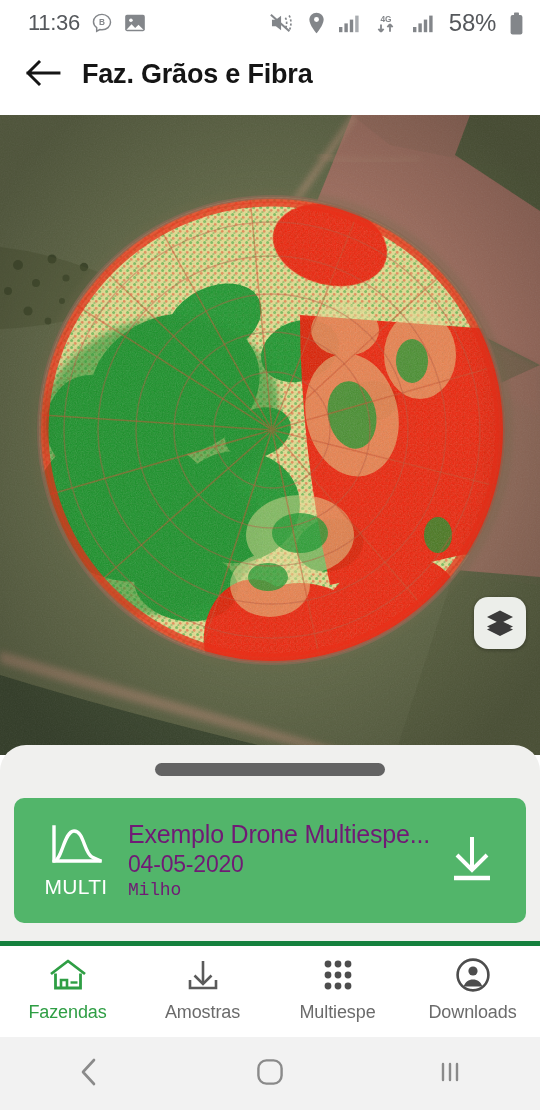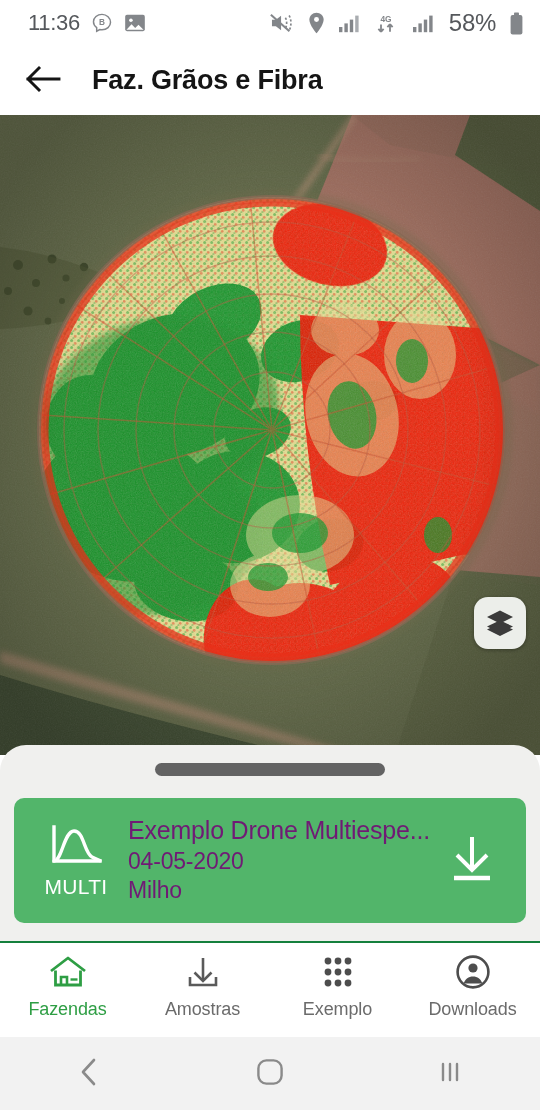--- a/index.html
+++ b/index.html
@@ -18,22 +18,22 @@
     justify-content: space-between; padding: 0 16px 0 28px;
   }
   .sb-left { display: flex; align-items: center; gap: 11px; }
   .sb-time { font-size: 22px; color: #55585c; letter-spacing: -0.3px; }
   .sb-right { display: flex; align-items: center; gap: 13px; }
   .sb-pct { font-size: 24px; color: #55585c; letter-spacing: -0.3px; margin-left:2px;}
   .ico { display:block; }
 
   
   .appbar {
-    position: absolute; top: 46px; left: 0; width: 540px; height: 69px;
-    background: #ffffff; display: flex; align-items: center; padding-left: 22px; gap: 28px;
+    position: absolute; top: 40px; left: 0; width: 540px; height: 69px;
+    background: #ffffff; display: flex; align-items: center; padding-left: 22px; gap: 18px;
   }
   .appbar-title {
     font-size: 27px; font-weight: bold; color: #151515; letter-spacing: -0.2px;
   }
   .back-btn { width: 42px; height: 42px; display: flex; align-items: center; justify-content: center; }
 
   
   .map {
     position: absolute; top: 115px; left: 0; width: 540px; height: 640px;
     overflow: hidden; background: #5c6442;
@@ -64,28 +64,28 @@
     width: 96px; flex: 0 0 96px; display: flex; flex-direction: column;
     align-items: center; justify-content: flex-start; gap: 2px; color: #fff;
   }
   .card-badge-label { font-size: 21px; letter-spacing: 0.3px; }
   .card-text { flex: 1 1 auto; min-width: 0; padding-left: 4px; color: #701a75; }
   .card-title {
     font-size: 25px; line-height: 1.25; white-space: nowrap;
     overflow: hidden; text-overflow: ellipsis; letter-spacing: -0.2px;
   }
   .card-date { font-size: 23px; line-height: 1.28; letter-spacing: -0.2px; }
-  .card-crop { font-size: 23px; line-height: 1.28; letter-spacing: -0.2px; }
+  .card-crop { font-size: 18px; line-height: 1.28; letter-spacing: -0.2px; font-family: Liberation Mono, monospace; }
   .card-dl { width: 72px; flex: 0 0 72px; display: flex; align-items: center; justify-content: center; }
 
   
   .tabbar {
     position: absolute; left: 0; top: 941px; width: 540px; height: 96px;
     background: #ffffff; display: flex; align-items: flex-start;
-    border-top: 2px solid #15803d; padding-top: 10px;
+    border-top: 5px solid #15803d; padding-top: 10px;
   }
   .tab { flex: 1 1 0; display: flex; flex-direction: column; align-items: center; gap: 8px; }
   .tab-icon { height: 38px; display: flex; align-items: center; justify-content: center; }
   .tab-label { font-size: 18px; color: #6b6b6b; letter-spacing: -0.1px; }
   .tab.active .tab-label { color: #2e9e44; }
 
   
   .navbar {
     position: absolute; left: 0; top: 1037px; width: 540px; height: 73px;
     background: #f2f2f2; display: flex; align-items: center; justify-content: space-around;
@@ -411,21 +411,21 @@
               <circle cx="28" cy="6" r="3.4"></circle>
             <circle cx="8" cy="17" r="3.4"></circle>
               <circle cx="18" cy="17" r="3.4"></circle>
               <circle cx="28" cy="17" r="3.4"></circle>
             <circle cx="8" cy="28" r="3.4"></circle>
               <circle cx="18" cy="28" r="3.4"></circle>
               <circle cx="28" cy="28" r="3.4"></circle>
           </g>
         </svg>
       </div>
-      <span class="tab-label">Exemplo</span>
+      <span class="tab-label">Multiespe</span>
     </div>
 
     <div class="tab">
       <div class="tab-icon">
         <svg width="36" height="36" viewBox="0 0 36 36">
           <circle cx="18" cy="18" r="15.4" fill="none" stroke="#4d4d4d" stroke-width="2.6"></circle>
           <circle cx="18" cy="14" r="4.6" fill="#4d4d4d"></circle>
           <path d="M8.6 29.4c1.6-4.6 5-7 9.4-7s7.8 2.4 9.4 7" fill="#4d4d4d"></path>
         </svg>
       </div>

